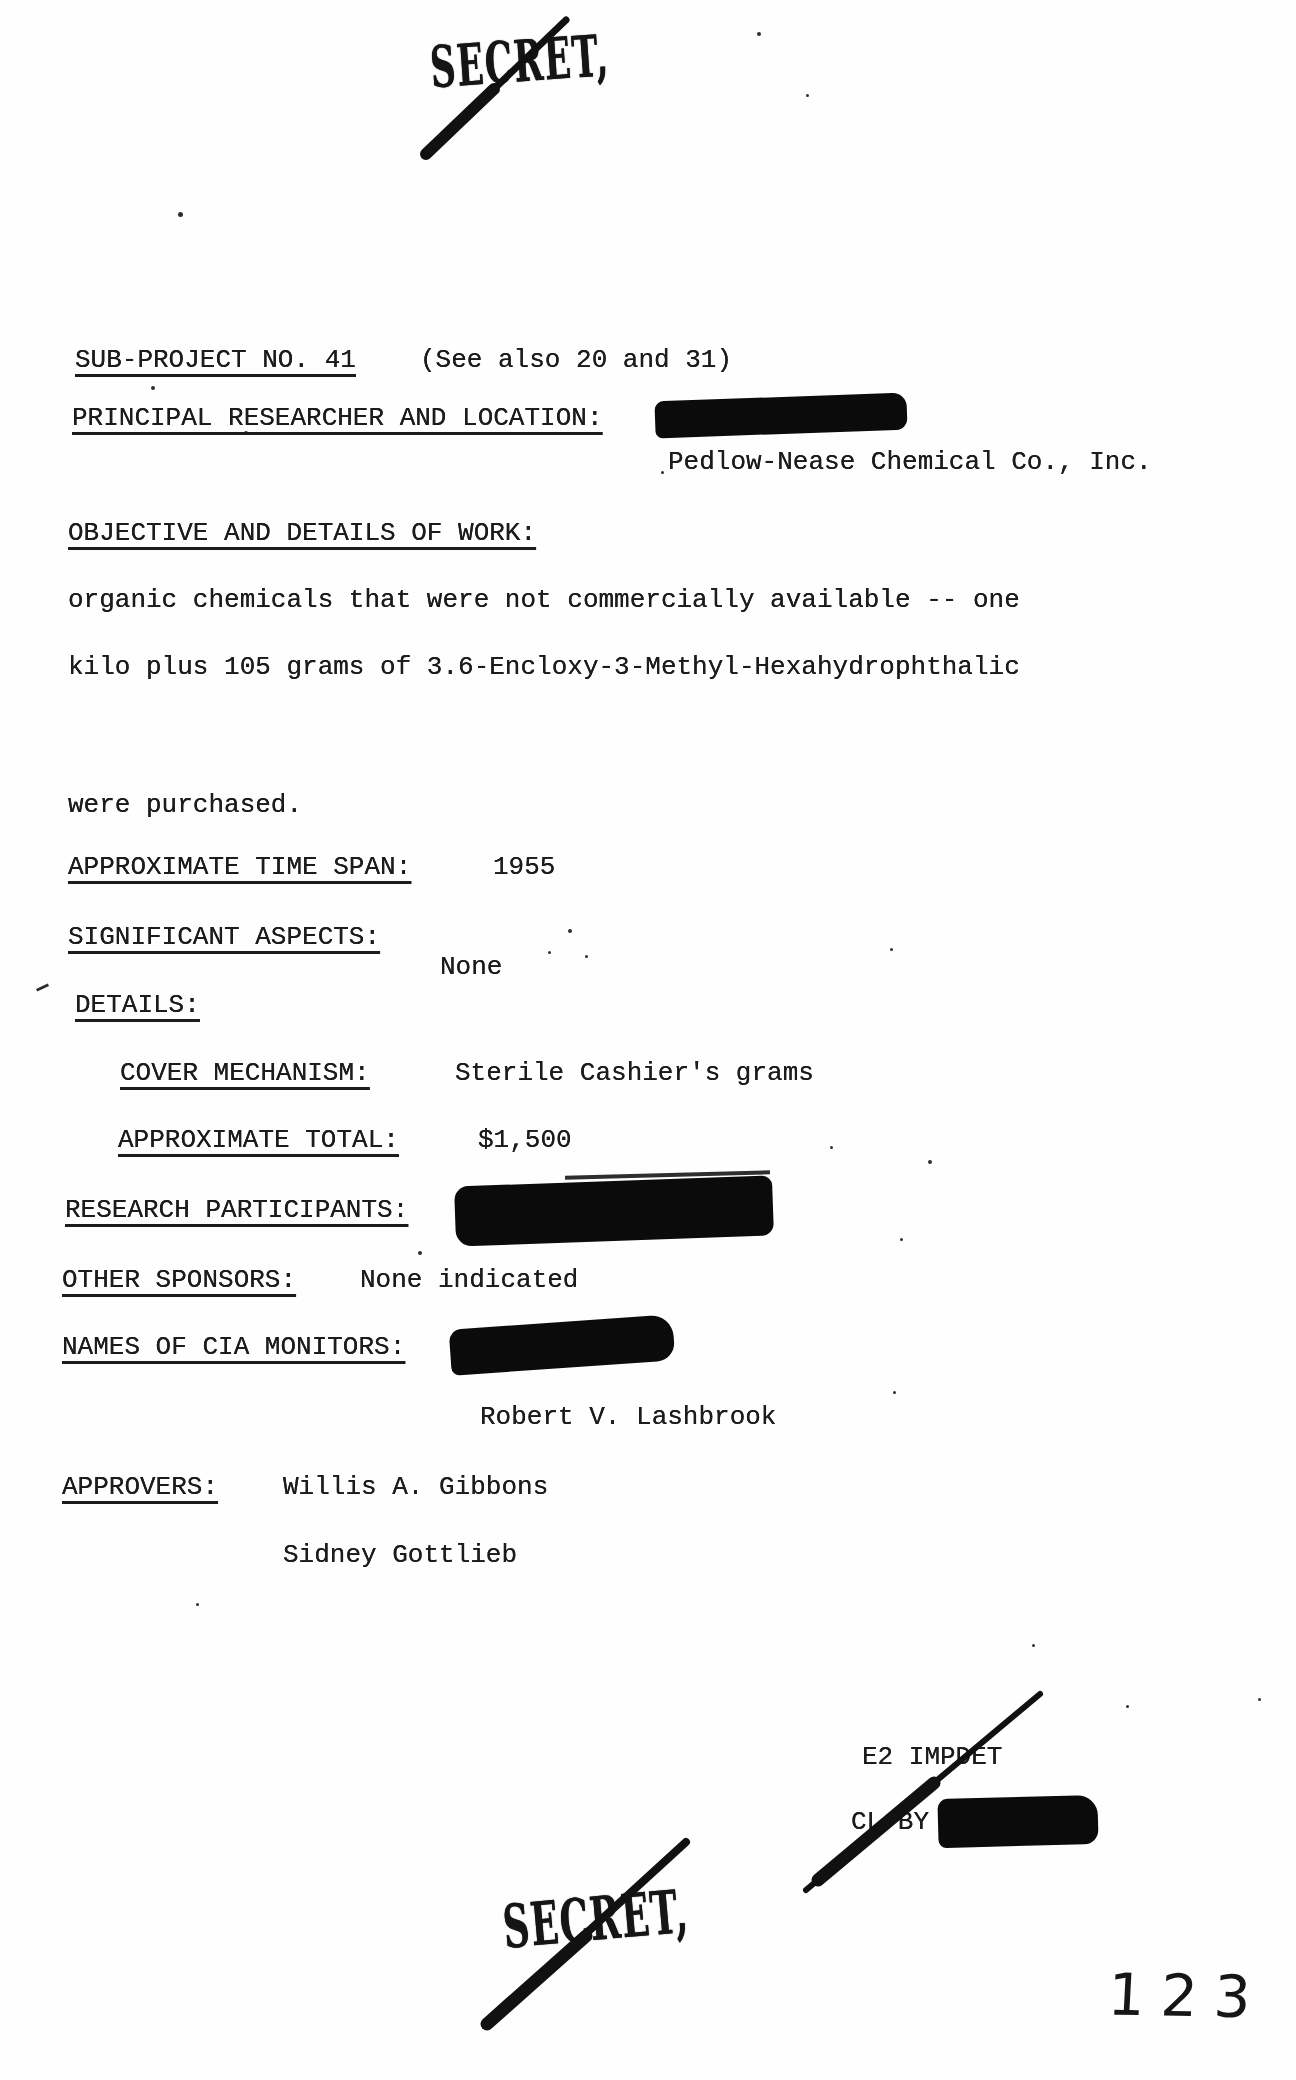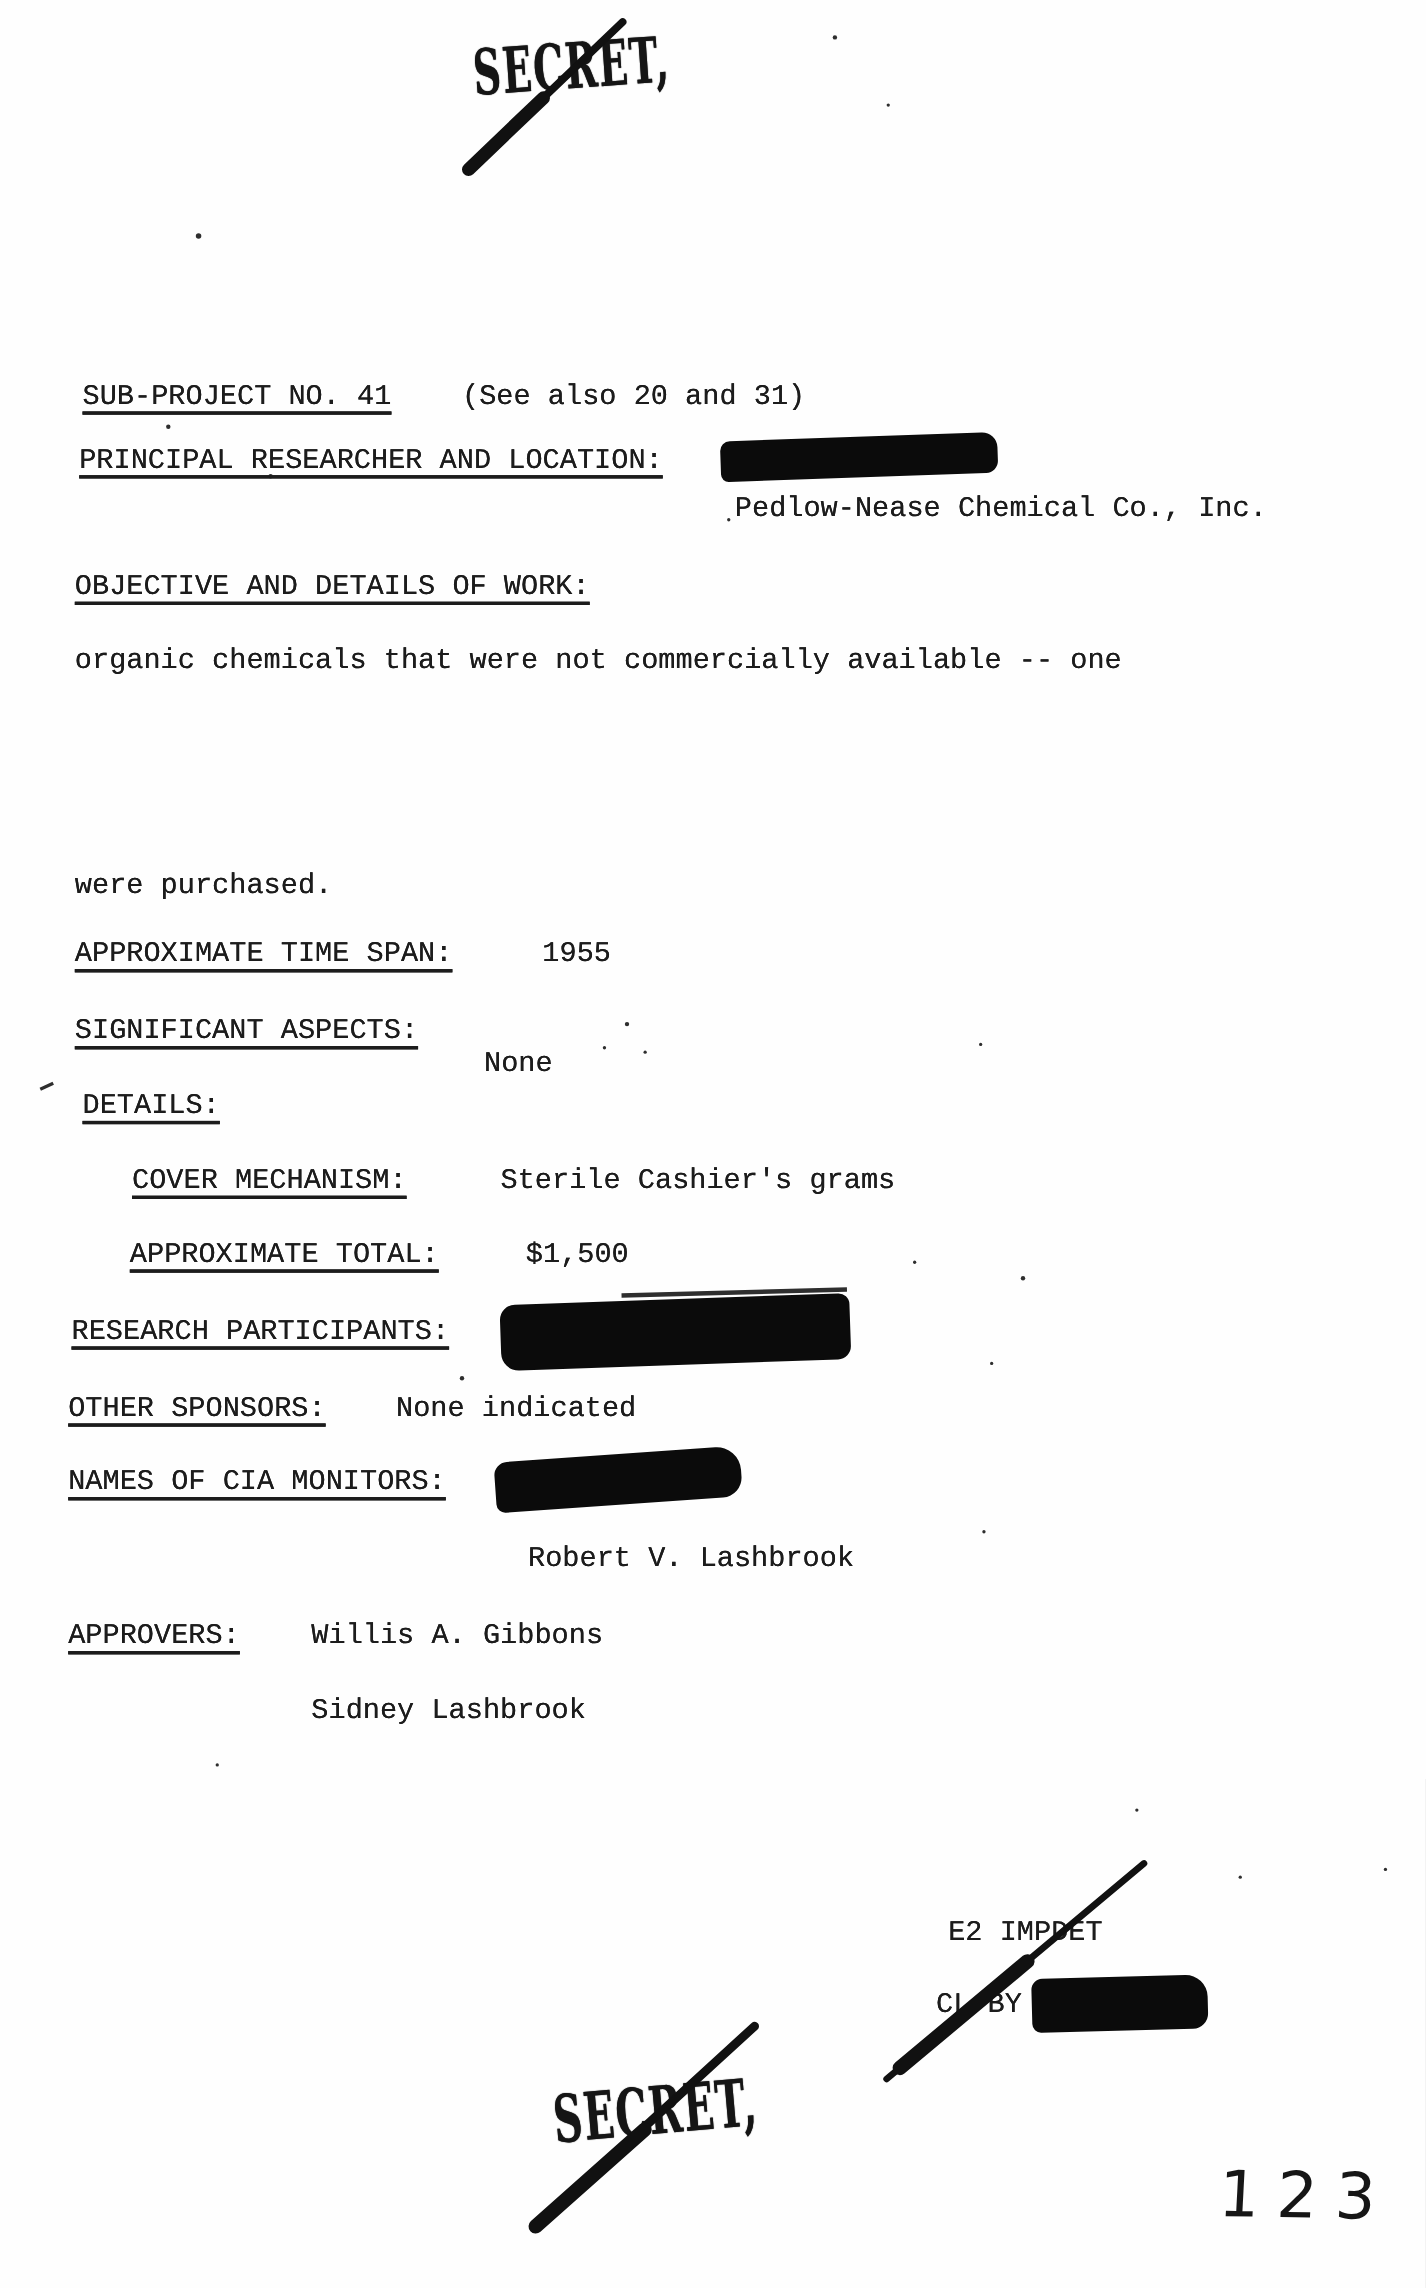--- a/index.html
+++ b/index.html
@@ -79,20 +79,21 @@
 
   <div class="t u" style="left:75px;top:345px">SUB-PROJECT NO. 41</div>
   <div class="t" style="left:420px;top:345px">(See also 20 and 31)</div>
 
   <div class="t u" style="left:72px;top:403px">PRINCIPAL RESEARCHER AND LOCATION:</div>
   <div class="redaction" style="left:655px;top:397px;width:252px;height:37px;border-radius:9px 14px 11px 7px;transform:rotate(-2deg);"></div>
   <div class="t u" style="left:68px;top:518px">OBJECTIVE AND DETAILS OF WORK:</div>
 
   <div class="t" style="left:668px;top:447px">Pedlow-Nease Chemical Co., Inc.</div>
   <div class="t" style="left:68px;top:585px">organic chemicals that were not commercially available -- one</div>
+  <div class="t" style="left:68px;top:652px">kilo plus 105 grams of 3.6-Encloxy-3-Methyl-Hexahydrophthalic</div>
   <div class="t" style="left:68px;top:790px">were purchased.</div>
 
   <div class="t u" style="left:68px;top:852px">APPROXIMATE TIME SPAN:</div>
   <div class="t" style="left:493px;top:852px">1955</div>
 
   <div class="t u" style="left:68px;top:922px">SIGNIFICANT ASPECTS:</div>
   <div class="t" style="left:440px;top:952px">None</div>
 
   <div class="t u" style="left:75px;top:990px">DETAILS:</div>
 
@@ -108,21 +109,21 @@
 
   <div class="t u" style="left:62px;top:1265px">OTHER SPONSORS:</div>
   <div class="t" style="left:360px;top:1265px">None indicated</div>
 
   <div class="t u" style="left:62px;top:1332px">NAMES OF CIA MONITORS:</div>
   <div class="redaction" style="left:450px;top:1322px;width:224px;height:46px;border-radius:12px 22px 18px 8px;transform:rotate(-4deg);"></div>
   <div class="t" style="left:480px;top:1402px">Robert V. Lashbrook</div>
 
   <div class="t u" style="left:62px;top:1472px">APPROVERS:</div>
   <div class="t" style="left:283px;top:1472px">Willis A. Gibbons</div>
-  <div class="t" style="left:283px;top:1540px">Sidney Lashbrook</div>
+  <div class="t" style="left:283px;top:1540px">Sidney Gottlieb</div>
 
   <div class="t" style="left:862px;top:1742px">E2 IMPDET</div>
   <div class="t" style="left:851px;top:1807px">CL BY</div>
   <div class="redaction" style="left:938px;top:1797px;width:160px;height:49px;border-radius:10px 20px 14px 8px;transform:rotate(-1.5deg);"></div>
 
   <div class="stamp" style="left:500px;top:1892px;font-size:49px;transform:rotate(-5deg) scale(0.74,1.22);">SECRET,</div>
 
   <div class="pagenum" style="left:1108px;top:1962px">123</div>
 
   <svg class="slashes" width="1296" height="2080" viewBox="0 0 1296 2080">

